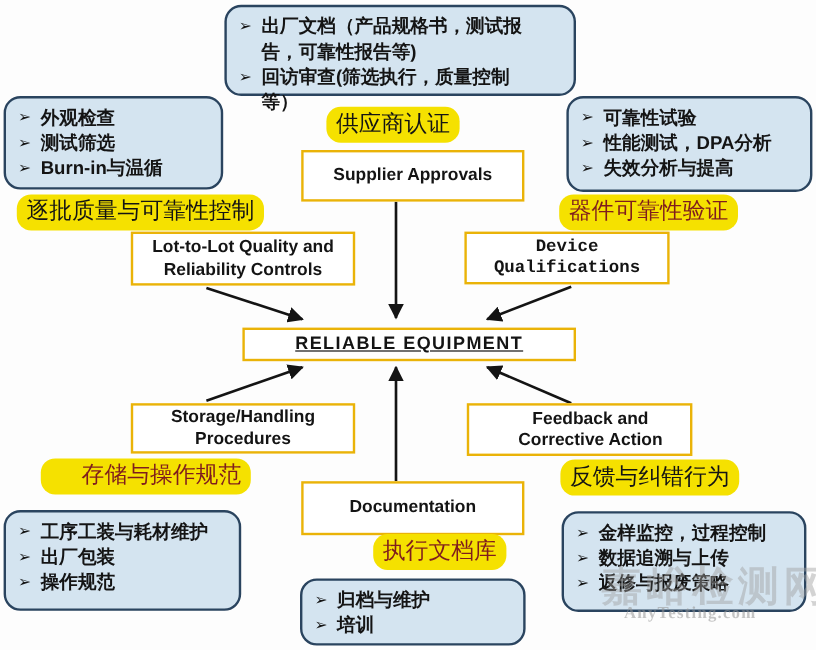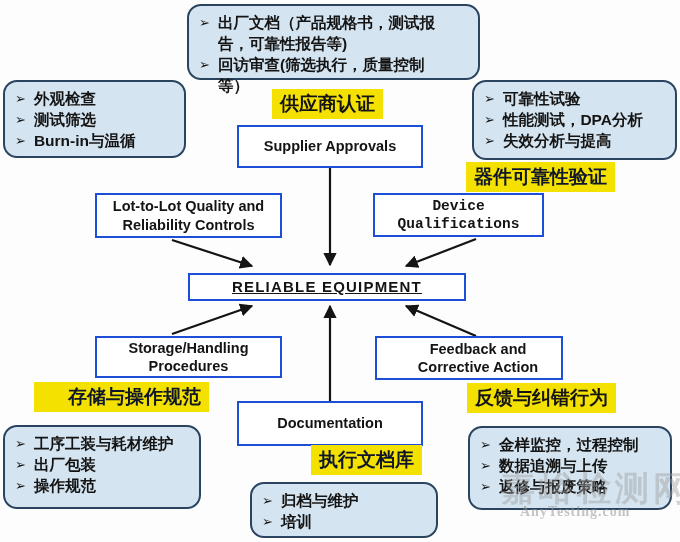--- a/index.html
+++ b/index.html
@@ -13,32 +13,32 @@
     border-radius:14px; box-sizing:border-box; padding:6px 8px 4px 10px;
   }
   .note ul { list-style:none; margin:0; padding:0; }
   .note li {
     display:flex; gap:8px; font-weight:bold; font-size:15.5px; color:#141414;
     line-height:1.36; align-items:flex-start;
   }
   .note .bullet { flex:0 0 auto; font-family:"DejaVu Sans", sans-serif; font-size:13px; padding-top:2px; }
   
   .wbox {
-    position:absolute; background:#ffffff; border:2px solid #1d4ed8;
+    position:absolute; background:#ffffff; border:2px solid #eab308;
     display:flex; align-items:center; justify-content:center; text-align:center;
     font-weight:bold; font-size:14.5px; line-height:1.25; color:#141414;
-    box-sizing:border-box; padding:2px 10px;
+    box-sizing:border-box; padding:2px 10px;margin-left:14px;
   }
   .center-box { font-size:15px; letter-spacing:1.2px; }
   
   .label {
-    position:absolute; background:#f5e100; color:#141414; font-weight:bold;
-    font-size:19px; line-height:1.35; padding:2px 8px; white-space:nowrap;
-  }
-  .label.red { color:#0f172a; }
+    position:absolute; background:#f5e100; color:#141414; font-weight:normal;
+    font-size:19px; line-height:1.35; padding:2px 8px; white-space:nowrap;border-radius:12px;
+  }
+  .label.red { color:#7f1d1d; }
   svg.arrows { position:absolute; left:0; top:0; }
   
   .wm-cn {
     position:absolute; left:501px; top:466px; font-size:34px; font-weight:bold;
     letter-spacing:4px; color:rgba(160,160,160,0.45); white-space:nowrap; z-index:5;
   }
   .wm-en {
     position:absolute; left:520px; top:504px; font-size:14px; font-weight:bold;
     font-family:"Liberation Serif", serif;
     letter-spacing:1px; color:rgba(150,150,150,0.55); white-space:nowrap; z-index:5;
@@ -111,20 +111,21 @@
       <li>
           <span class="bullet">➢</span>
           <span>测试筛选</span>
         </li>
       <li>
           <span class="bullet">➢</span>
           <span>Burn-in与温循</span>
         </li>
     </ul>
   </div>
+  <div class="label label-lot">逐批质量与可靠性控制</div>
   <div class="wbox box-lot">Lot-to-Lot Quality and Reliability Controls</div>
 
   <div class="note note-device">
     <ul>
       <li>
           <span class="bullet">➢</span>
           <span>可靠性试验</span>
         </li>
       <li>
           <span class="bullet">➢</span>

